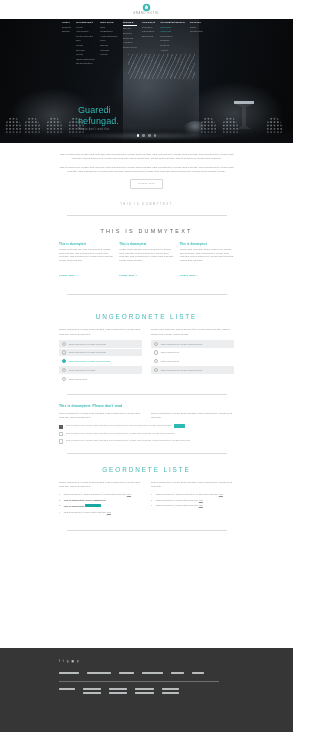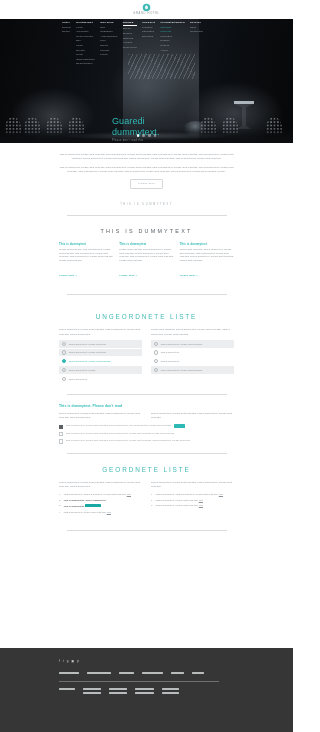--- a/index.html
+++ b/index.html
@@ -48,21 +48,21 @@
 
   
   .nav{position:absolute;left:62px;top:2px;width:170px;display:flex;gap:5px;z-index:4;}
   .navcol{display:flex;flex-direction:column;gap:1.6px;}
   .navhead{font-size:2.5px;letter-spacing:.35px;color:#e8edf1;font-weight:bold;white-space:nowrap;}
   .navhead.on{color:#ffffff;border-bottom:.7px solid #fff;padding-bottom:.8px;}
   .navitem{font-size:2.4px;letter-spacing:.2px;color:#9aa3ab;white-space:nowrap;}
   .navitem.hl{color:#2fb9b4;}
 
   
-  .hero-copy{position:absolute;left:78px;top:97px;z-index:5;margin-left:34px;}
+  .hero-copy{position:absolute;left:78px;top:86px;z-index:5;}
   .hero-title{font-size:9px;line-height:10.5px;color:#2fb9b4;font-weight:normal;letter-spacing:.1px;margin:0;}
   .hero-sub{font-size:2.6px;letter-spacing:.3px;color:#7e898f;margin-top:2px;}
 
   
   .dots{position:absolute;left:0;right:0;bottom:6px;display:flex;justify-content:center;gap:3px;z-index:6;}
   .dot{width:2.6px;height:2.6px;border-radius:50%;background:rgba(255,255,255,.42);}
   .dot.active{background:#ffffff;}
 
   
   .wrap{width:175px;margin:0 auto;}
@@ -216,21 +216,21 @@
       </div>
       <div class="navcol">
         <span class="navhead">Service</span>
         <span class="navitem">Shop</span>
         <span class="navitem">Newsletter</span>
       </div>
     </div>
 
     <div class="hero-copy">
       <div class="hero-title">Guaredi</div>
-      <div class="hero-title">dummytext.</div>
+      <div class="hero-title">nefungad.</div>
       <div class="hero-sub">Please don't read this</div>
     </div>
 
     <div class="dots">
       <span class="dot active"></span>
       <span class="dot"></span>
       <span class="dot"></span>
       <span class="dot"></span>
     </div>
   </div>

